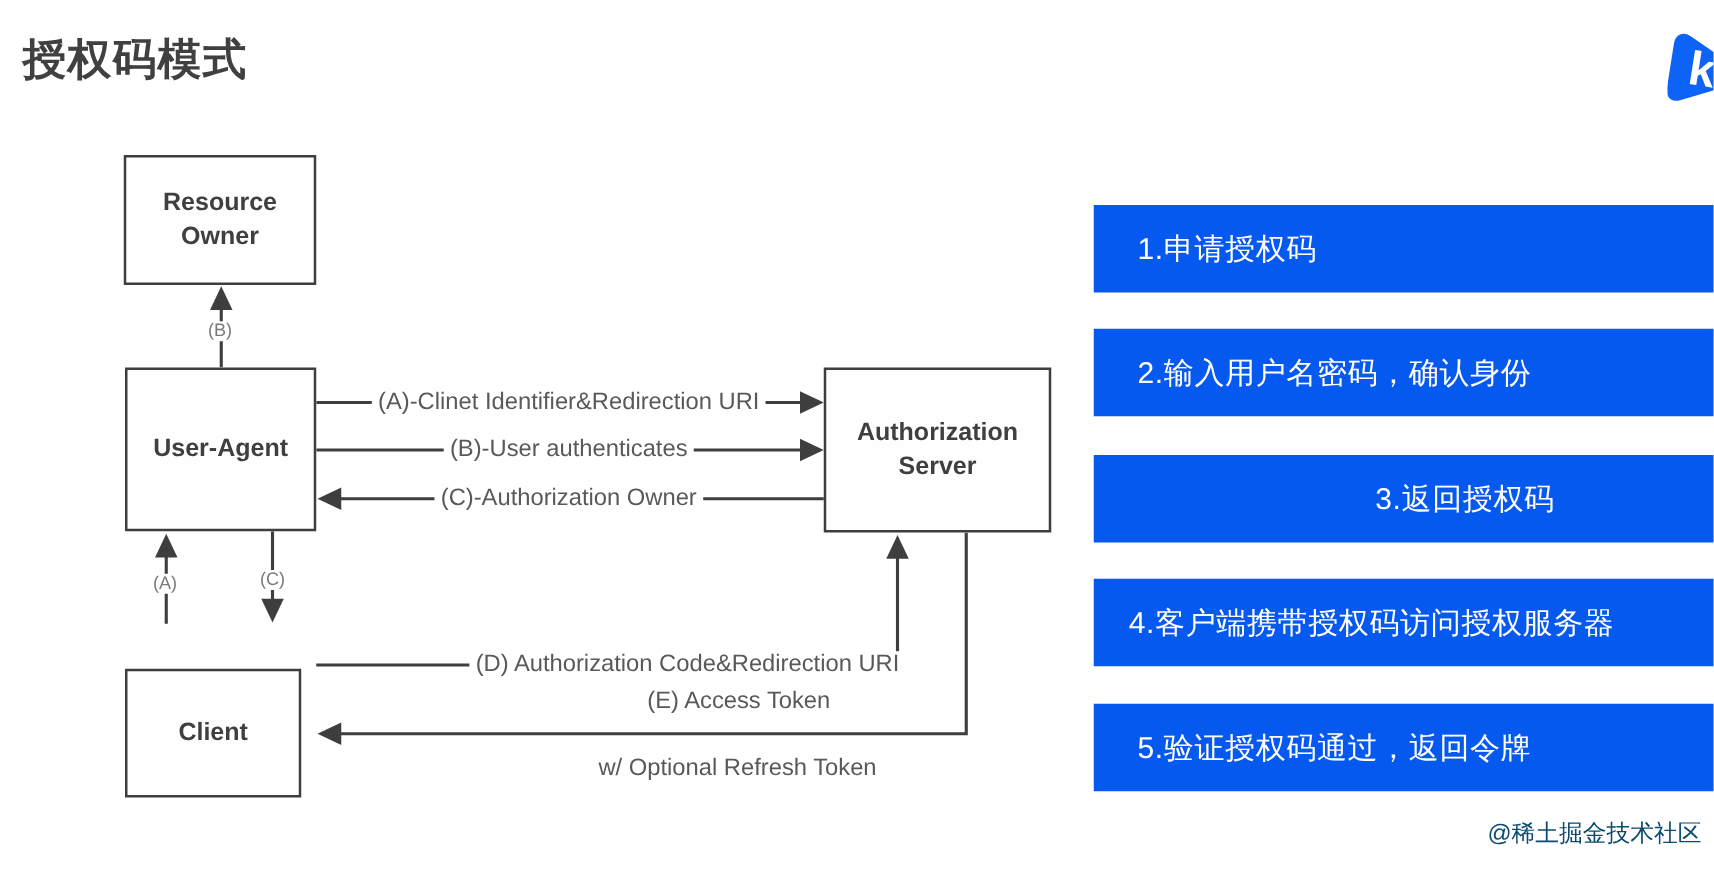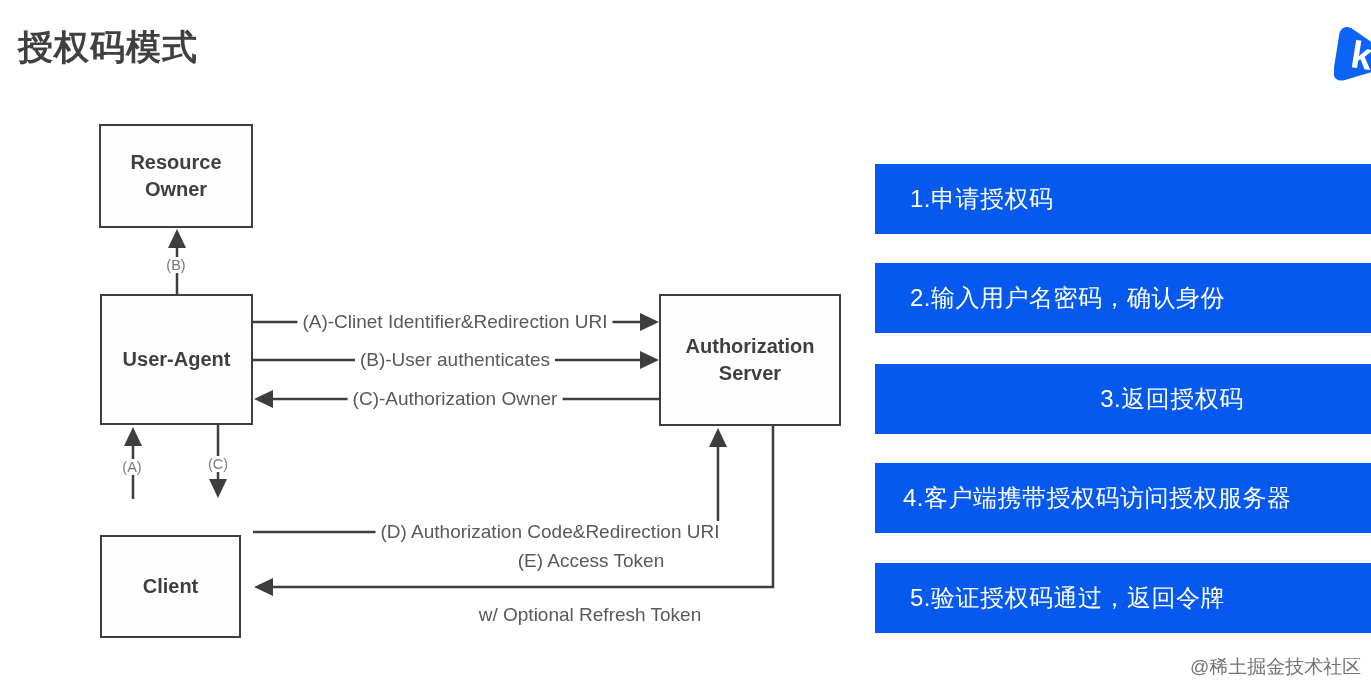--- a/index.html
+++ b/index.html
@@ -77,21 +77,21 @@
   .step.s0 { top: 164px; }
   .step.s1 { top: 263px; }
   .step.s2 { top: 364px; justify-content: center; }
   .step.s3 { top: 463px; padding-left: 28px; }
   .step.s4 { top: 563px; }
   .watermark {
     position: absolute;
     left: 1190px;
     top: 654px;
     font-size: 19px;
-    color: #737373;
+    color: #0c4a6e;
     white-space: nowrap;
   }
 </style>
 </head>
 <body>
 
 <div class="canvas">
 
   <div class="page-title">授权码模式</div>
 

